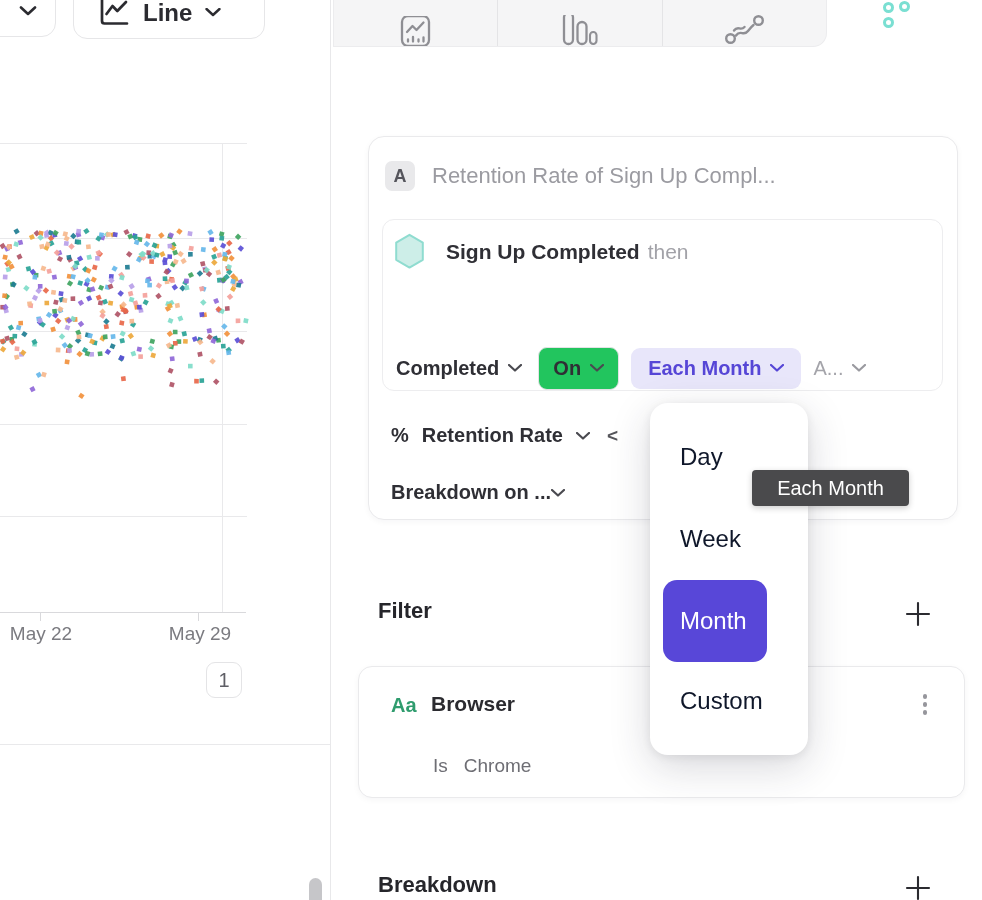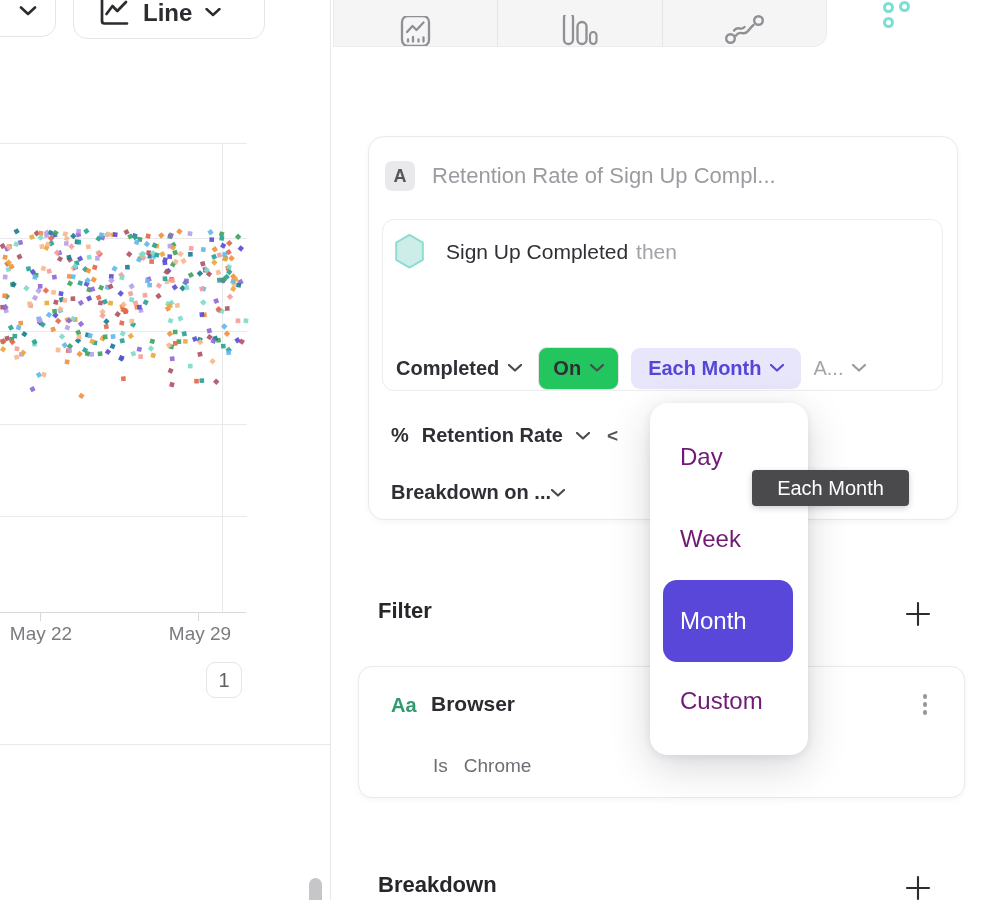--- a/index.html
+++ b/index.html
@@ -41,21 +41,21 @@
     box-shadow:0 2px 6px rgba(30,30,40,0.04); }
   #query-card { left:37px; top:136px; width:590px; height:384px; }
   #qc-header { position:absolute; left:16px; top:24px; display:flex; align-items:center; gap:17px; }
   #qc-badge { width:30px; height:30px; background:#e9e9eb; border-radius:7px; display:flex;
     align-items:center; justify-content:center; font-size:18px; font-weight:700; color:#55555c; }
   #qc-title { font-size:22px; color:#9b9ba1; }
 
   #events-card { position:absolute; left:13px; top:82px; width:561px; height:172px;
     border:1px solid #ededef; border-radius:12px; background:#fff; }
   .event-row { position:absolute; left:11px; display:flex; align-items:center; gap:21px; }
-  .event-name { font-size:21px; font-weight:400; color:#2f2f35; }
+  .event-name { font-size:21px; font-weight:700; color:#2f2f35; }
   .event-suffix { font-size:21px; color:#a2a2a8; margin-left:8px; }
 
   #controls-row { position:absolute; left:9px; top:126px; height:44px; display:flex; align-items:center; gap:12px; }
   .dd { display:flex; align-items:center; gap:9px; font-size:20px; font-weight:700; color:#2f2f35; }
   .dd.plain { padding:0 4px; }
   .dd.boxed { border:1px solid #e3e3e5; border-radius:9px; background:#22c55e; padding:9px 14px; }
   .dd.purple { background:#e8e6fa; border-radius:9px; padding:9px 17px; color:#5646d6; }
   .dd.ghost { color:#a4a4aa; font-weight:400; }
 
   #measure-row { position:absolute; left:22px; top:287px; display:flex; align-items:center; gap:13px;
@@ -64,23 +64,23 @@
   #breakdown-on-row { position:absolute; left:22px; top:344px; display:flex; align-items:center; 
     font-size:20px; font-weight:700; color:#2f2f35; }
 
   #tooltip { position:absolute; left:421px; top:470px; min-width:157px; height:36px; background:#4a4a4c;
     color:#fff; font-size:20px; display:flex; align-items:center; justify-content:center;
     border-radius:4px; z-index:9; box-shadow:0 2px 6px rgba(0,0,0,0.2); padding:0 12px; }
 
   #interval-menu { position:absolute; left:319px; top:403px; width:158px; height:352px; background:#fff;
     border-radius:18px; z-index:8;
     box-shadow:0 12px 40px rgba(40,40,60,0.18), 0 2px 10px rgba(0,0,0,0.08); }
-  .menu-item { position:absolute; left:30px; font-size:24px; font-weight:500; color:#701a75; }
+  .menu-item { position:absolute; left:30px; font-size:24px; font-weight:500; color:#0f172a; }
   #mi-day { top:40px; } #mi-week { top:122px; } #mi-custom { top:284px; }
-  #mi-month { left:13px; top:177px; width:130px; height:82px; background:#5847d8; border-radius:14px;
+  #mi-month { left:13px; top:177px; width:104px; height:82px; background:#5847d8; border-radius:14px;
     color:#fff; display:flex; align-items:center; padding-left:17px; }
 
   .section-title { position:absolute; left:47px; font-size:22px; font-weight:700; color:#26262b; }
   .add-btn { position:absolute; left:573px; width:28px; height:28px; display:flex;
     align-items:center; justify-content:center; }
 
   #browser-card { left:27px; top:666px; width:607px; height:132px; border-radius:14px; }
   #bc-type { position:absolute; left:32px; top:27px; font-size:20px; font-weight:700; color:#2f9c6e; }
   #bc-name { position:absolute; left:72px; top:25px; font-size:21px; font-weight:700; color:#2b2b30; }
   #bc-kebab { position:absolute; left:562px; top:27px; width:8px; }

